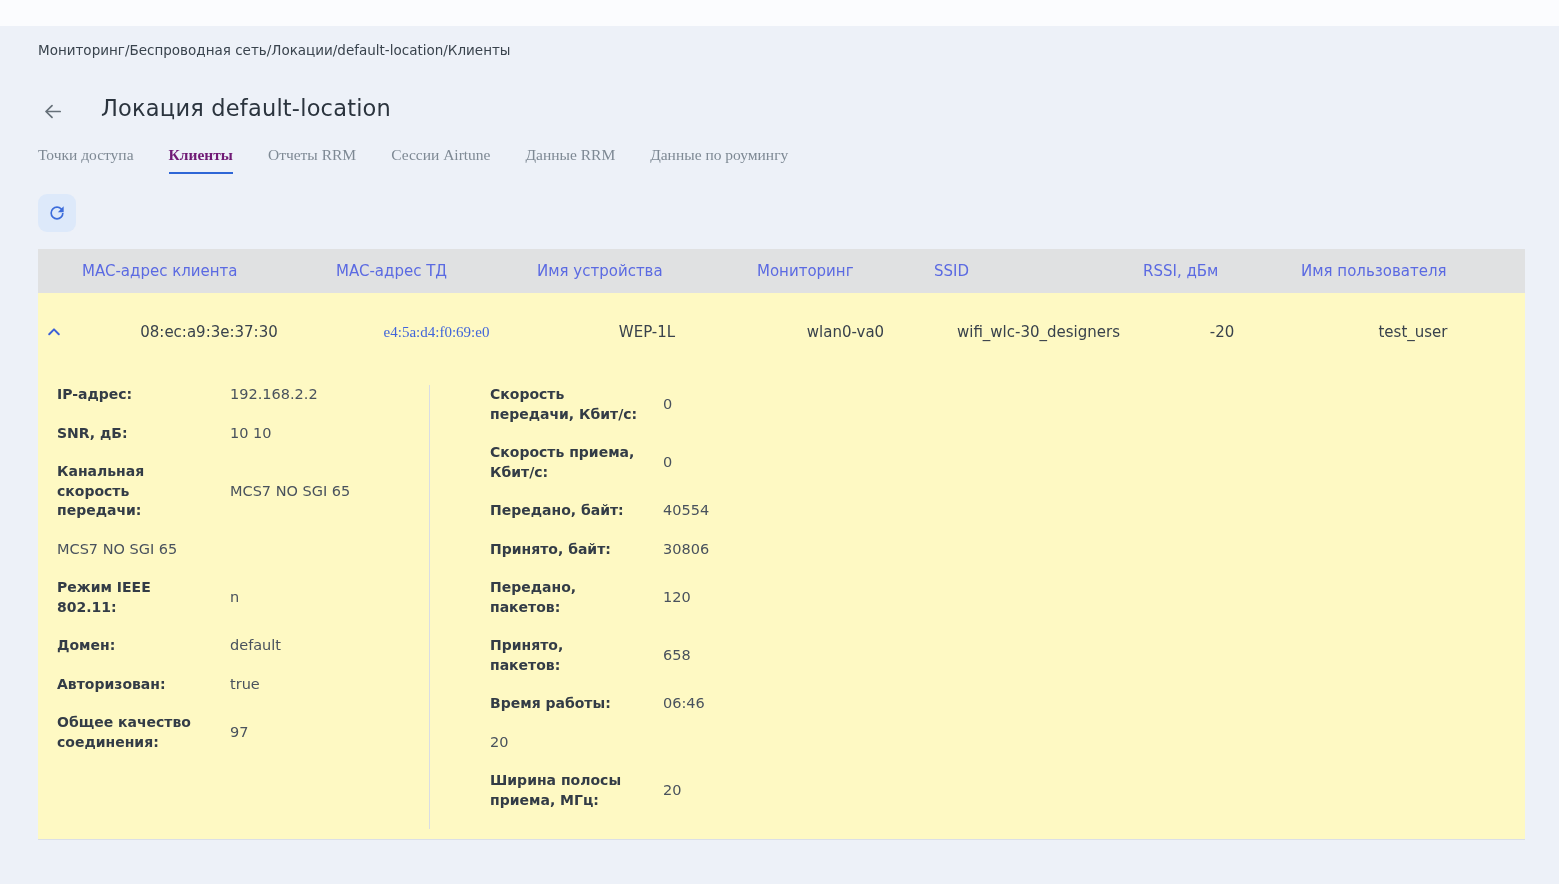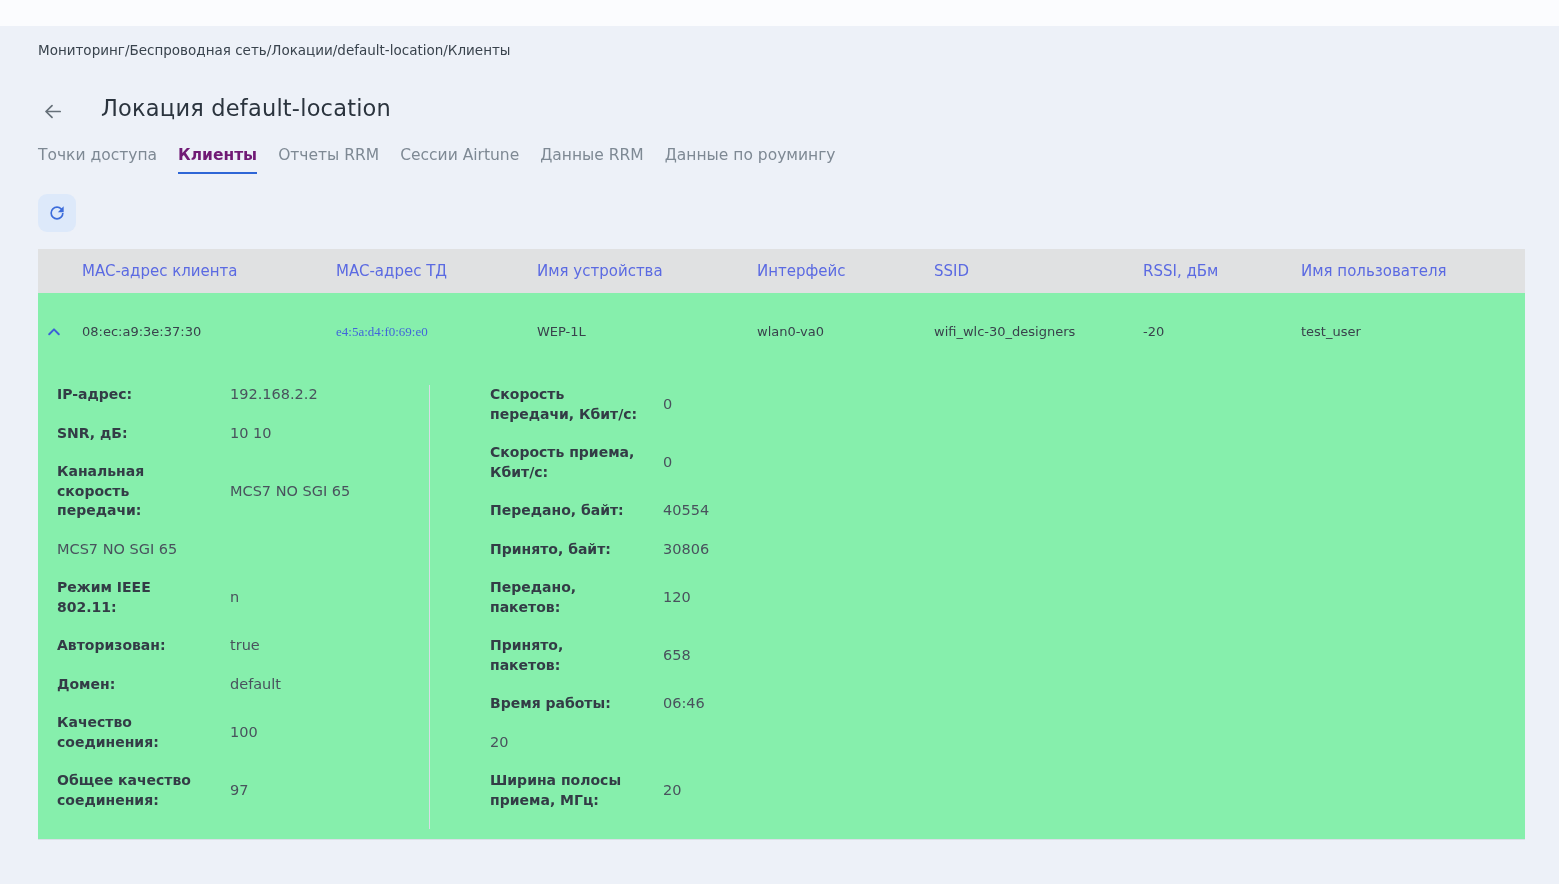--- a/index.html
+++ b/index.html
@@ -26,53 +26,53 @@
     width:24px; height:24px; border:none; background:transparent;
     cursor:pointer; display:flex; align-items:center; justify-content:center;
     padding:0;
   }
   .page-title {
     font-size:22.5px; line-height:30px; color:#2b343e; font-weight:500;
     letter-spacing:0.2px;
   }
   .tabs {
     margin:22px 0 0 38px;
-    display:flex; gap:21px;
+    display:flex; gap:35px;font-family:Liberation Serif, serif;
   }
   .tab {
     font-size:15.5px; line-height:20px; color:#7e8994;
     padding-bottom:7px; border-bottom:2.5px solid transparent;
     cursor:pointer; white-space:nowrap;
   }
   .tab.active {
     color:#701a75; font-weight:700;
     border-bottom-color:#2e66d6;
   }
   .refresh-btn {
     margin:20px 0 0 38px;
     width:38px; height:38px; border:none; border-radius:9px;
     background:#dde9fa; cursor:pointer;
     display:flex; align-items:center; justify-content:center;
   }
   .table-card {
     margin:17px 0 0 38px;
     width:1487px;
-    background:#86efac;
+    background:#fef9c3;
     border-bottom:1px solid #dadfe7;
   }
   .thead, .trow {
     display:grid;
     grid-template-columns:44px 254px 201px 220px 177px 209px 158px 1fr;
     align-items:center;
   }
   .thead {
     height:44px; background:#e0e1e2;
     font-size:15px; color:#5b6ae2;
   }
-  .trow { height:77px; font-size:13px; color:#39424c; }
+  .trow { height:77px; font-size:15px; color:#39424c;text-align:center; }
   .mac-link { color:#4165da; text-decoration:none; cursor:pointer;font-family:Liberation Serif, serif; }
   .collapse-btn {
     border:none; background:transparent; cursor:pointer;
     width:28px; height:28px; margin-left:2px;
     display:flex; align-items:center; justify-content:center;
   }
   .details { display:flex; padding-top:15px; padding-bottom:10px; }
   .details-left {
     width:392px; flex:0 0 392px;
     padding-left:19px;
@@ -124,21 +124,21 @@
     </svg>
   </span>
 </button>
 
 <div class="table-card">
   <div class="thead">
     <div></div>
     <div>MAC-адрес клиента</div>
     <div>MAC-адрес ТД</div>
     <div>Имя устройства</div>
-    <div>Интерфейс</div>
+    <div>Мониторинг</div>
     <div>SSID</div>
     <div>RSSI, дБм</div>
     <div>Имя пользователя</div>
   </div>
 
   <div class="trow">
     <div>
       <button class="collapse-btn">
         <span class="icon">
           <svg width="16" height="16" viewBox="0 0 16 16">
@@ -171,30 +171,26 @@
         <div class="dvalue">MCS7 NO SGI 65</div>
       </div>
       <div class="drow">
         <div class="dvalue">MCS7 NO SGI 65</div>
       </div>
       <div class="drow">
         <div class="dlabel">Режим IEEE 802.11:</div>
         <div class="dvalue">n</div>
       </div>
       <div class="drow">
+        <div class="dlabel">Домен:</div>
+        <div class="dvalue">default</div>
+      </div>
+      <div class="drow">
         <div class="dlabel">Авторизован:</div>
         <div class="dvalue">true</div>
-      </div>
-      <div class="drow">
-        <div class="dlabel">Домен:</div>
-        <div class="dvalue">default</div>
-      </div>
-      <div class="drow">
-        <div class="dlabel">Качество соединения:</div>
-        <div class="dvalue">100</div>
       </div>
       <div class="drow">
         <div class="dlabel">Общее качество соединения:</div>
         <div class="dvalue">97</div>
       </div>
     </div>
 
     <div class="details-right">
       <div class="drow">
         <div class="dlabel">Скорость передачи, Кбит/с:</div>

